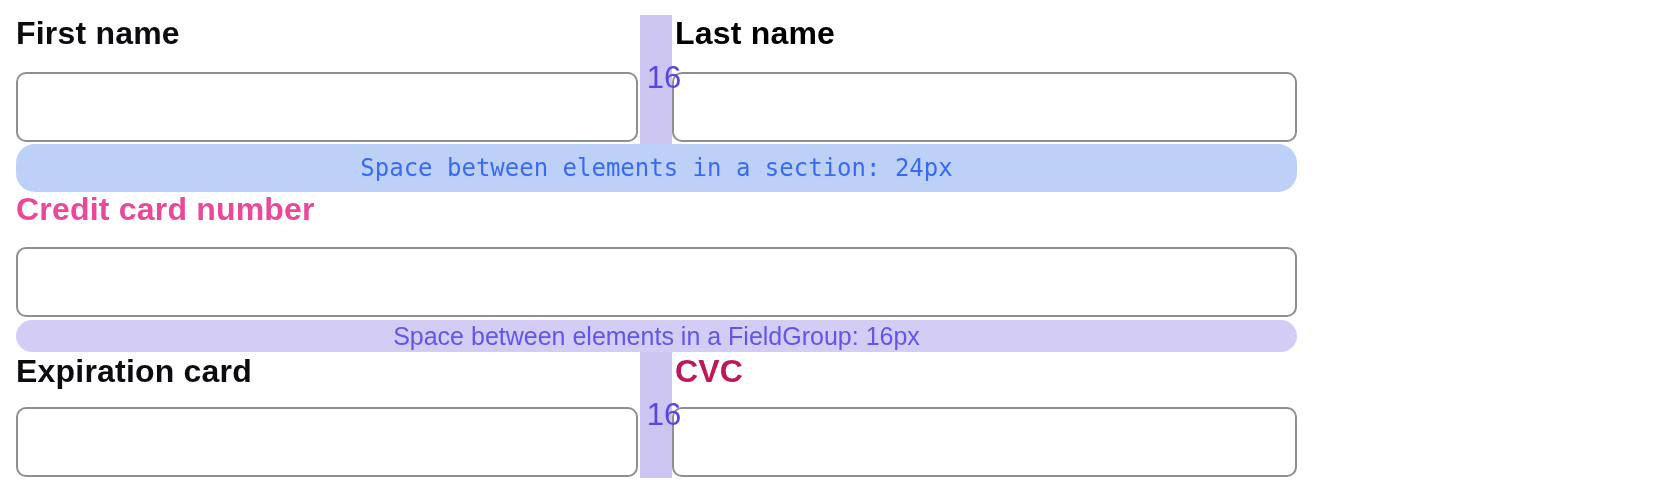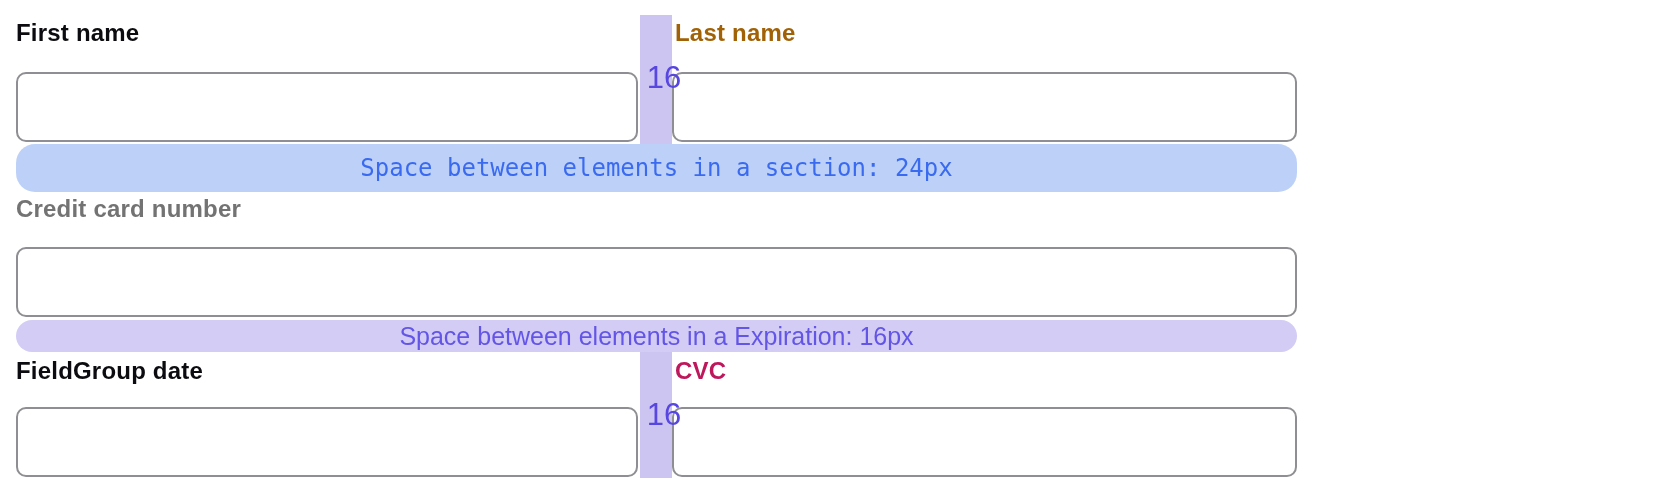--- a/index.html
+++ b/index.html
@@ -7,21 +7,21 @@
   .canvas {
     position: relative;
     width: 1672px;
     height: 496px;
     background: #ffffff;
     overflow: hidden;
     font-family: "Liberation Sans", sans-serif;
   }
   .field-label {
     position: absolute;
-    font-size: 24px;
+    font-size: 32px;
     line-height: 32px;
     font-weight: bold;
     letter-spacing: 0.2px;
     white-space: nowrap;
     text-align: center;
   }
   .text-input {
     position: absolute;
     background: #ffffff;
     border: 2px solid #8e8e93;
@@ -87,31 +87,31 @@
 </style>
 </head>
 <body>
 
 <div class="canvas">
 
   <div class="vgap-band" id="vgap-top" style="background-color: rgb(204, 197, 242);"></div>
   <div class="vgap-band" id="vgap-bottom" style="background-color: rgb(204, 197, 242);"></div>
 
   <div class="field-label" id="lbl-first" style="color: rgb(12, 12, 16);">First name</div>
-  <div class="field-label" id="lbl-last" style="color: #a16207;">Last name</div>
+  <div class="field-label" id="lbl-last" style="color: #000000;">Last name</div>
   <input class="text-input" id="inp-first" type="text" value="" style="">
   <input class="text-input" id="inp-last" type="text" value="" style="">
   <div class="gap-num" id="gapnum-top" style="color: rgb(87, 70, 224);">16</div>
 
   <div class="hband section" style="background-color: rgb(189, 209, 248); color: rgb(58, 106, 240);">Space between elements in a section: 24px</div>
 
-  <div class="field-label" id="lbl-card" style="color: #737373;">Credit card number</div>
+  <div class="field-label" id="lbl-card" style="color: #ec4899;">Credit card number</div>
   <input class="text-input" id="inp-card" type="text" value="" style="">
 
-  <div class="hband fieldgroup" style="background-color: rgb(211, 204, 245); color: rgb(99, 85, 230);">Space between elements in a Expiration: 16px</div>
+  <div class="hband fieldgroup" style="background-color: rgb(211, 204, 245); color: rgb(99, 85, 230);">Space between elements in a FieldGroup: 16px</div>
 
-  <div class="field-label" id="lbl-exp" style="color: rgb(12, 12, 16);">FieldGroup date</div>
+  <div class="field-label" id="lbl-exp" style="color: rgb(12, 12, 16);">Expiration card</div>
   <div class="field-label" id="lbl-cvc" style="color: #be185d;">CVC</div>
   <input class="text-input" id="inp-exp" type="text" value="" style="">
   <input class="text-input" id="inp-cvc" type="text" value="" style="">
   <div class="gap-num" id="gapnum-bottom" style="color: rgb(87, 70, 224);">16</div>
 
 </div>
 
 </body></html>

